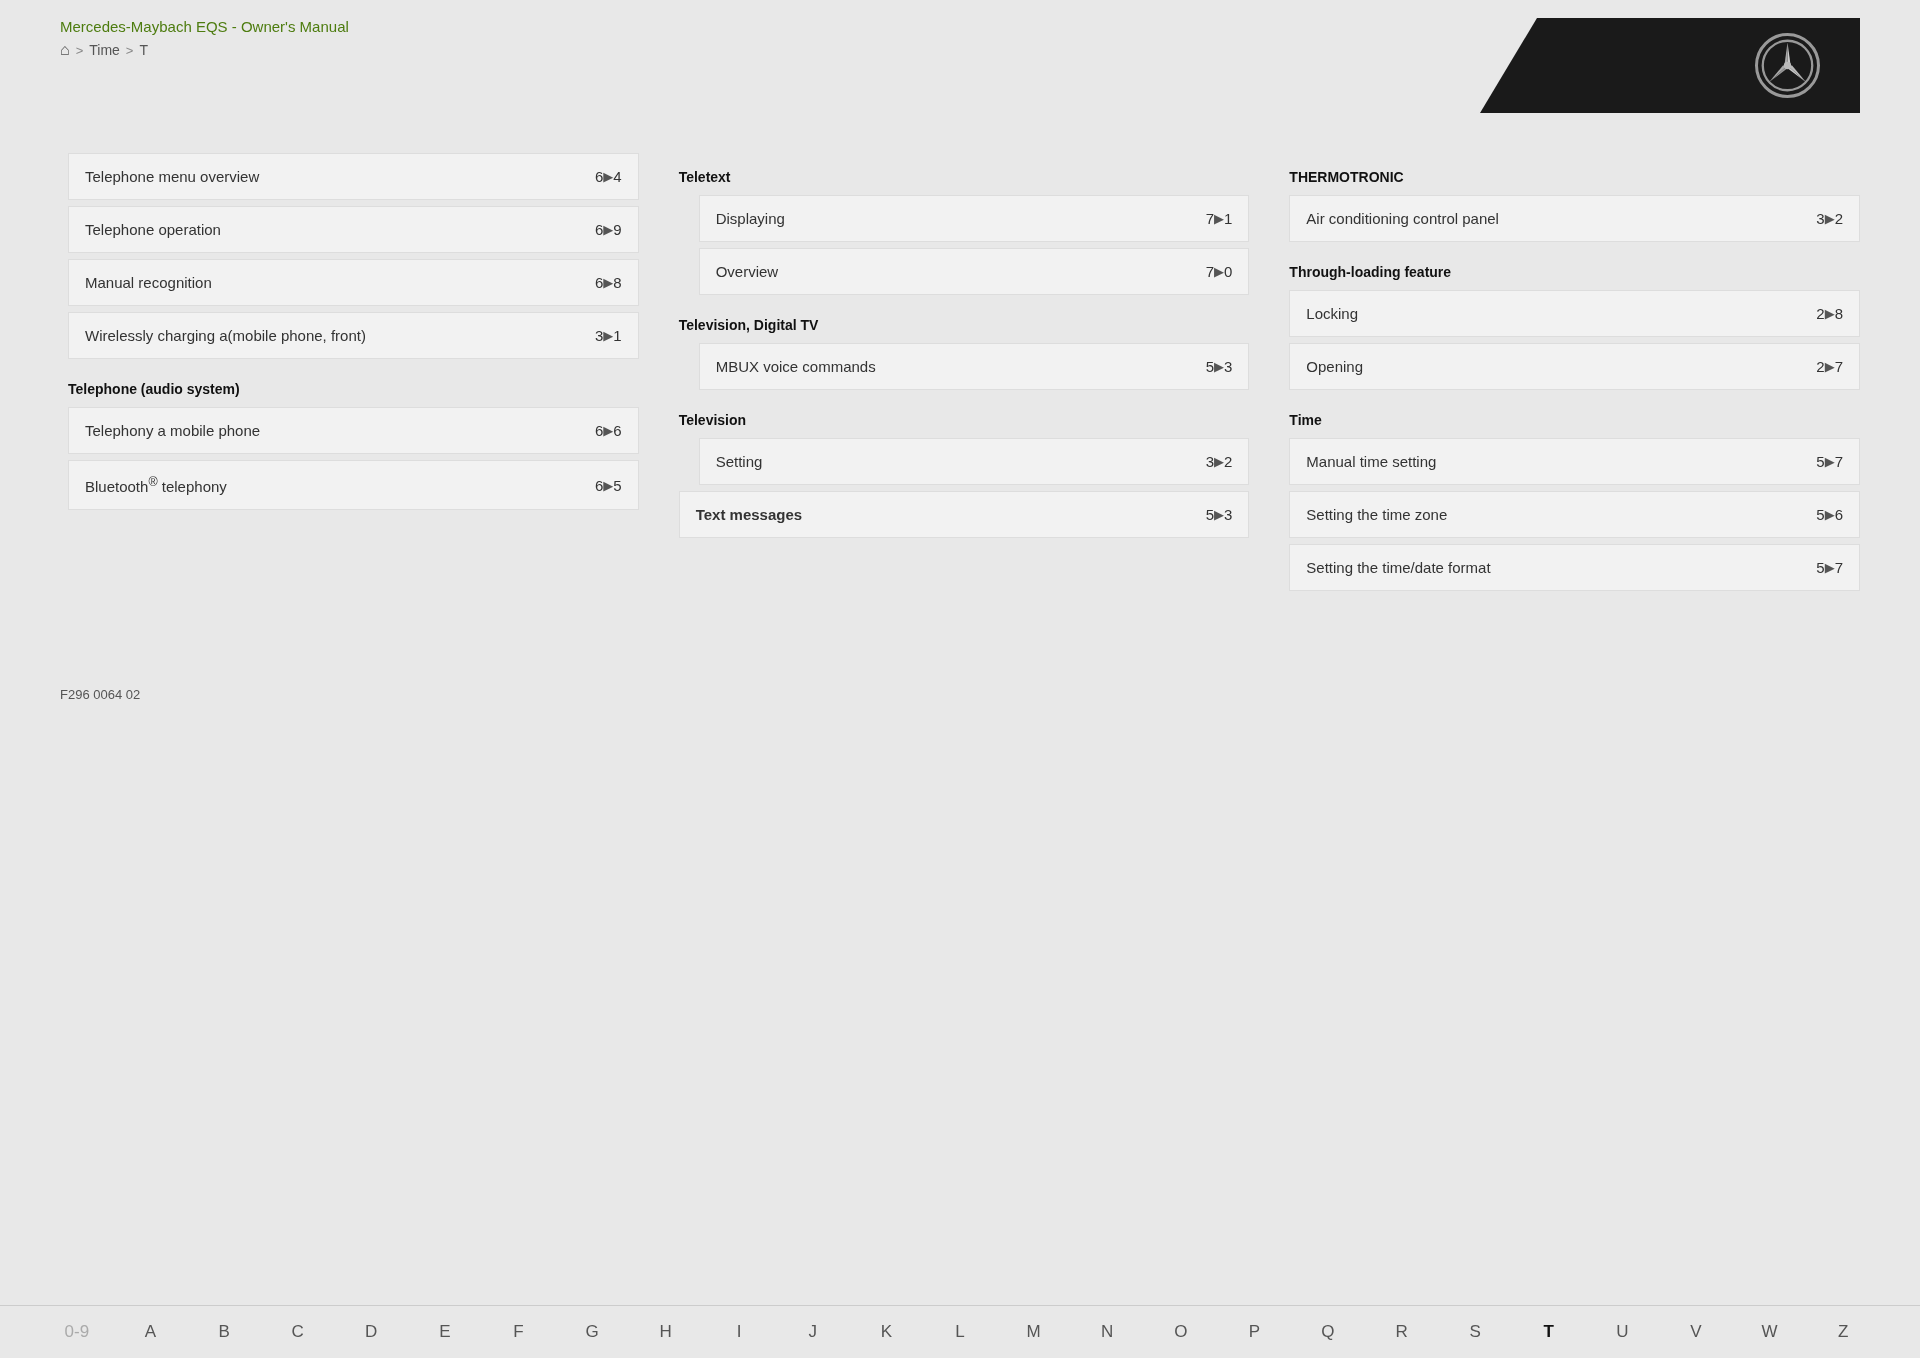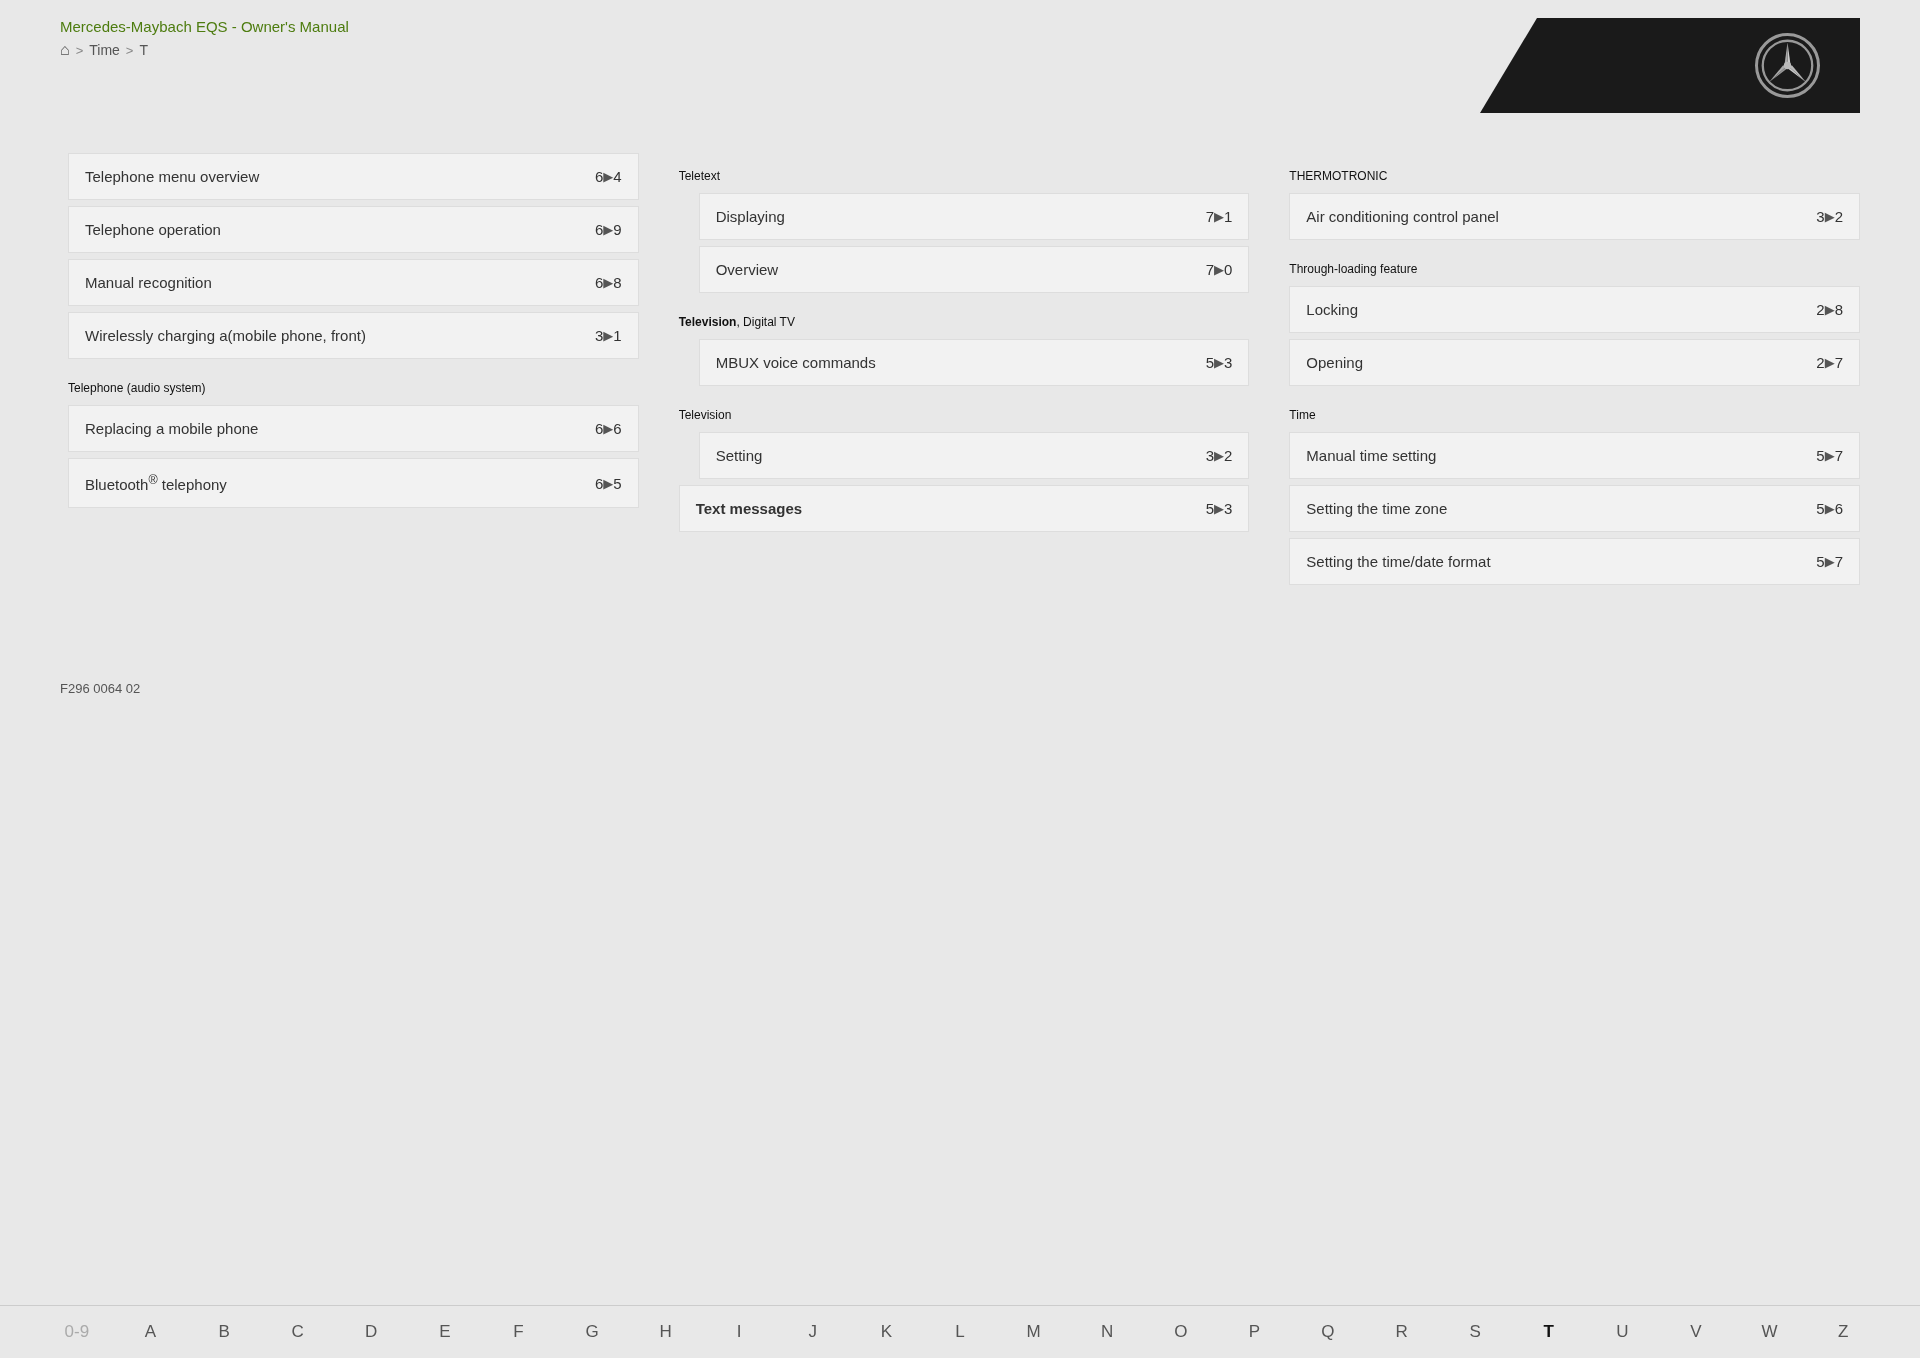--- a/index.html
+++ b/index.html
@@ -119,22 +119,22 @@
       color: #555;
     }
 
     
     .sub-item {
       margin-left: 20px;
     }
 
     
     .standalone-header {
-      font-weight: normal;
-      font-size: 12px;
+      font-weight: bold;
+      font-size: 14px;
       padding: 16px 0 10px 0;
       color: #111;
     }
 
     
     .footer-alpha {
       position: fixed;
       bottom: 0;
       left: 0;
       right: 0;
@@ -223,21 +223,21 @@
       </div>
 
       <div class="index-item">
         <span class="index-item-label">Wirelessly charging a(mobile phone, front)</span>
         <span class="index-item-page">3<span class="page-arrow">▶</span>1</span>
       </div>
 
       <div class="standalone-header">Telephone (audio system)</div>
 
       <div class="index-item">
-        <span class="index-item-label">Replacing a mobile phone</span>
+        <span class="index-item-label">Telephony a mobile phone</span>
         <span class="index-item-page">6<span class="page-arrow">▶</span>6</span>
       </div>
 
 
       <div class="index-item">
         <span class="index-item-label">Bluetooth<sup>®</sup> telephony</span>
         <span class="index-item-page">6<span class="page-arrow">▶</span>5</span>
       </div>
 
     </div>

